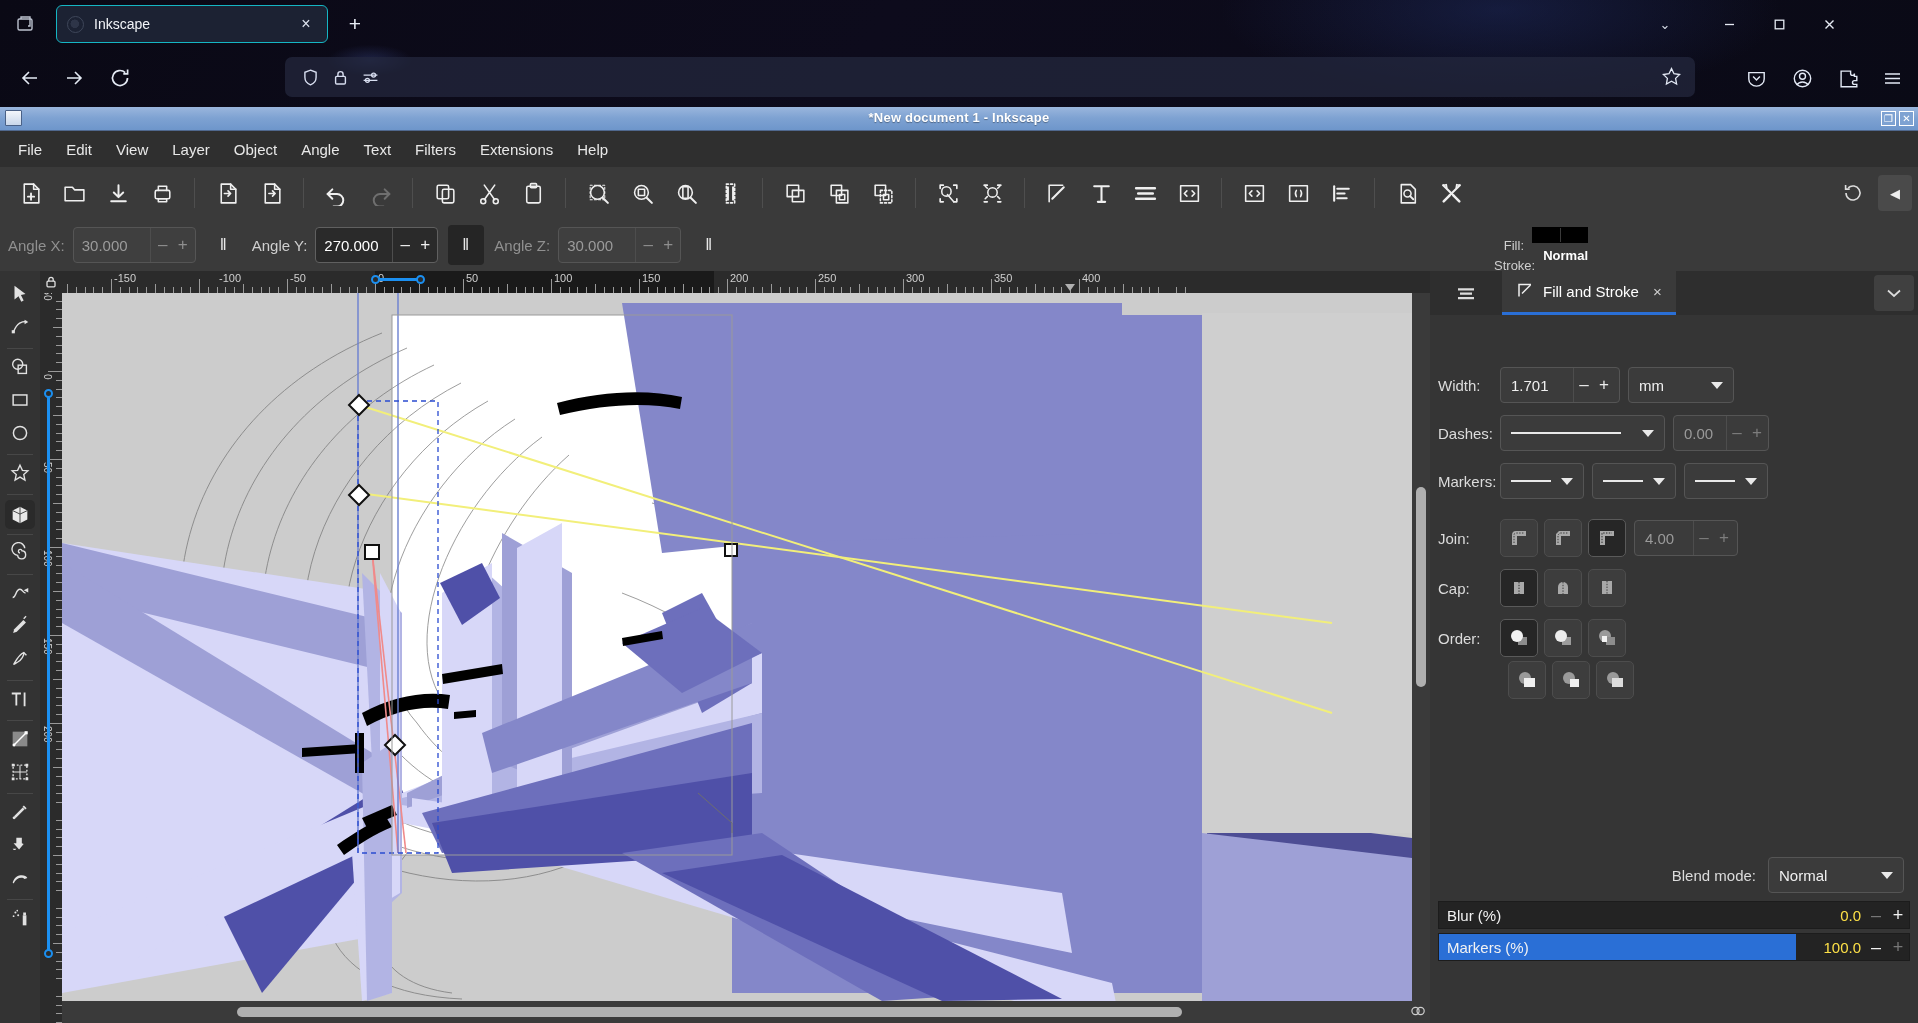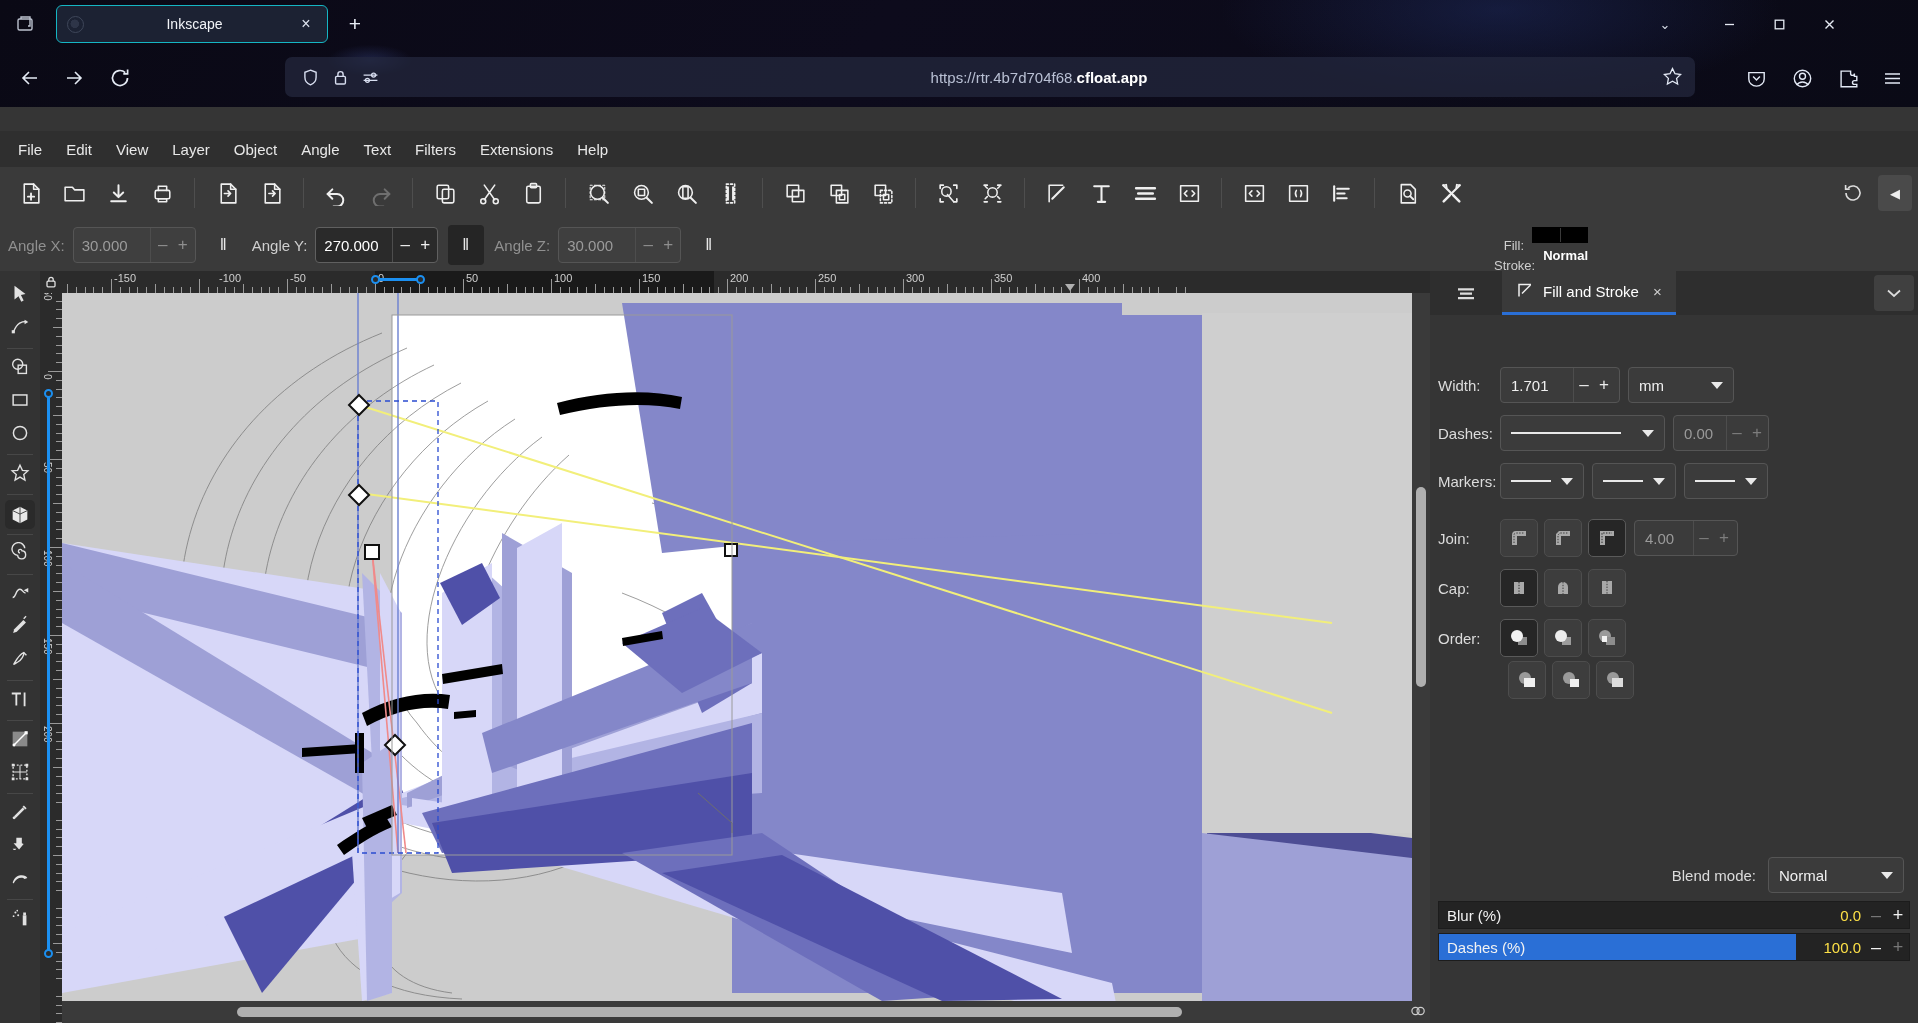--- a/index.html
+++ b/index.html
@@ -24,21 +24,20 @@
       radial-gradient(1px 1px at 1750px 20px, #c9d4ff 40%, transparent 42%),
       radial-gradient(1.5px 1.5px at 260px 76px, #ffffff 40%, transparent 42%),
       radial-gradient(1px 1px at 560px 88px, #b9c6ff 40%, transparent 42%),
       radial-gradient(1.2px 1.2px at 860px 70px, #ffffff 40%, transparent 42%),
       radial-gradient(1px 1px at 1180px 94px, #c4d0ff 40%, transparent 42%),
       radial-gradient(1.4px 1.4px at 1460px 80px, #ffffff 40%, transparent 42%),
       radial-gradient(1px 1px at 1860px 64px, #cbd6ff 40%, transparent 42%),
       radial-gradient(60px 22px at 370px 60px, rgba(70,90,170,.30), transparent 70%),
       radial-gradient(400px 130px at 1500px 10px, rgba(40,60,130,.35), transparent 70%),
       linear-gradient(120deg,#0a0915 0%,#0d0b1c 45%,#0a0a16 100%);
-    text-align: center;
   }
   #tabstrip { position:absolute; left:0; top:0; width:1918px; height:48px; }
   .tabs-icon {
     position:absolute; left:10px; top:9px; width:30px; height:30px;
     display:flex; align-items:center; justify-content:center; border-radius:4px;
   }
   .tabs-icon svg { opacity:.85 }
   #tab-inkscape {
     position:absolute; left:56px; top:5px; width:272px; height:38px;
     background:#1c2233; border:1.5px solid #15b6c4; border-radius:6px;
@@ -294,21 +293,20 @@
             <path d="M6.9 8.4V6.2a2.6 2.6 0 0 1 5.2 0v2.2"></path>
           </svg>
       </span>
       <span class="ubicon">
         <svg width="19" height="19" viewBox="0 0 19 19" fill="none" stroke="#d8def0" stroke-width="1.3">
             <path d="M2.6 12.3h13.8M2.6 7.1h13.8"></path>
             <circle cx="6.4" cy="12.3" r="2"></circle>
             <circle cx="12.6" cy="7.1" r="2"></circle>
           </svg>
       </span>
-      <span id="url-text"><span>https://rtr.4b7d704f68.</span><b>cfloat.app</b></span>
       <span id="bookmark-star">
         <svg width="21" height="21" viewBox="0 0 21 21" fill="none" stroke="#e3e9f5" stroke-width="1.3">
             <path d="M10.5 2.6l2.5 5.1 5.6.8-4 3.9 1 5.6-5.1-2.7-5.1 2.7 1-5.6-4-3.9 5.6-.8z"></path>
           </svg>
       </span>
     </div>
     <div class="navright" id="nav-save">
       <svg width="21" height="21" viewBox="0 0 21 21" fill="none" stroke="#e3e9f5" stroke-width="1.4">
           <path d="M2.8 4.6h15.4v6.3c0 4.2-3.4 7.2-7.7 7.2s-7.7-3-7.7-7.2z"></path>
           <path d="M7.1 8.6l3.4 3.4 3.4-3.4"></path>
@@ -329,20 +327,26 @@
     <div class="navright" id="nav-menu">
       <svg width="21" height="21" viewBox="0 0 21 21" stroke="#e3e9f5" stroke-width="1.6">
           <path d="M3 6h15M3 10.5h15M3 15h15"></path>
         </svg>
     </div>
   </div>
 </div>
 
 <div id="inkscape">
 
+  <div id="ink-titlebar">
+    <div class="tb-app-icon"></div>
+    <div id="ink-title">*New document 1 - Inkscape</div>
+    <div class="tb-ctl" id="tb-restore">❐</div>
+    <div class="tb-ctl" id="tb-close">✕</div>
+  </div>
 
   <div id="menubar">
       <div class="menu-item">File</div>
       <div class="menu-item">Edit</div>
       <div class="menu-item">View</div>
       <div class="menu-item">Layer</div>
       <div class="menu-item">Object</div>
       <div class="menu-item">Angle</div>
       <div class="menu-item">Text</div>
       <div class="menu-item">Filters</div>
@@ -1295,21 +1299,21 @@
       <span class="slider-text">Blur (%)</span>
       <span class="slider-num">0.0</span>
       <span class="slider-st">
         <span style="color:#777">–</span>
         <span style="color:#f2f2f2">+</span>
       </span>
     </div>
 
     <div id="opacity-row">
       <span class="slider-fill" style="width:76%"></span>
-      <span class="slider-text">Dashes (%)</span>
+      <span class="slider-text">Markers (%)</span>
       <span class="slider-num">100.0</span>
       <span class="slider-st">
         <span style="color:#f2f2f2">–</span>
         <span style="color:#777">+</span>
       </span>
     </div>
   </div>
 
 </div>
 

